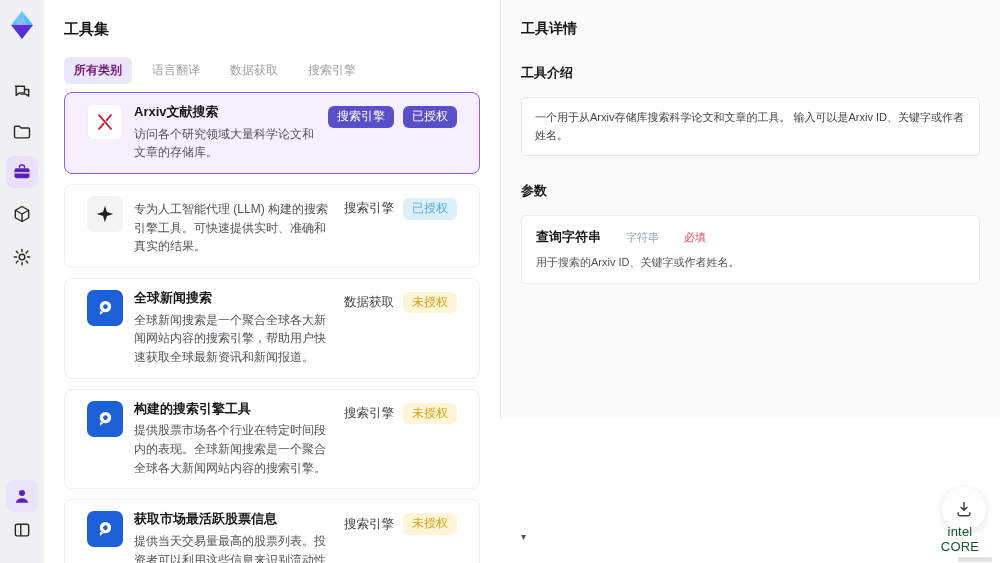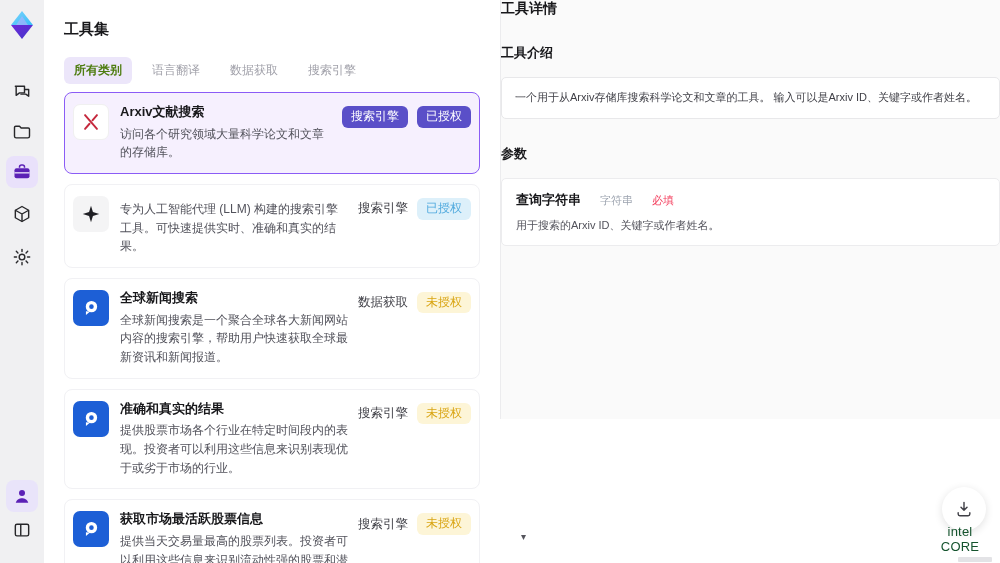--- a/index.html
+++ b/index.html
@@ -17,25 +17,25 @@
   .rail-btn svg { width:20px; height:20px; }
   .rail-btn.active { background:#e9e1fb; }
   .logo { position:absolute; left:5px; top:8px; width:34px; height:34px; }
 
   
   .list-panel { position:absolute; left:44px; top:0; width:456px; height:409px; background:#fff; }
   .list-inner { position:absolute; left:20px; top:0; width:416px; }
   .panel-title { font-size:15px; font-weight:700; margin-top:20px; }
   .tabs { display:flex; gap:10px; margin-top:18px; align-items:center; }
   .tab { font-size:12px; color:#a1a1aa; padding:5px 10px; border-radius:6px; cursor:pointer; white-space:nowrap; }
-  .tab.active { background:#ece6fa; color:#4d7c0f; font-weight:700; }
+  .tab.active { background:#ece6fa; color:#701a75; font-weight:700; }
 
   .tool-list { margin-top:8px; }
   .tool-card { display:flex; align-items:flex-start; background:#fff; border:1px solid #f1f1f4;
-               border-radius:8px; padding:11px 8px; margin-bottom:10px; cursor:pointer; }
+               border-radius:8px; padding:11px 22px; margin-bottom:10px; cursor:pointer; }
   .tool-card.selected { background:#f6f0fe; border:1.5px solid #8b5cf6; }
   .tool-icon { flex:0 0 36px; width:36px; height:36px; border-radius:7px; margin-right:11px;
                display:flex; align-items:center; justify-content:center; }
   .tool-icon.white { background:#ffffff; border:1px solid #f0f0f0; }
   .tool-icon.gray  { background:#f4f4f5; }
   .tool-icon.blue  { background:#1d5fd6; }
   .tool-icon svg { width:22px; height:22px; }
   .tool-text { flex:1 1 auto; min-width:0; padding-right:10px; }
   .tool-name { font-size:13px; font-weight:700; color:#18181b; line-height:1.3; }
   .tool-desc { font-size:12px; color:#52525b; line-height:1.55; margin-top:4px; }
@@ -45,28 +45,28 @@
   .badge.solid { background:#5a4fc8; color:#fff; }
   .badge.blue  { background:#ddf0fa; color:#51aade; }
   .badge.yellow{ background:#fdf5d7; color:#d9a514; }
 
   .scroll-thumb { position:absolute; left:483px; top:68px; width:4px; height:125px;
                   background:#c6c6ca; border-radius:2px; }
   .scroll-arrow { position:absolute; left:477px; top:531px; font-size:10px; color:#55555c; }
 
   
   .detail-panel { position:absolute; left:500px; top:0; width:500px; height:419px;
-                  background:#fafafa; border-left:1px solid #ececee; }
+                  background:#fafafa; border-left:1px solid #ececee; padding:20px; }
   .detail-title { font-size:14px; font-weight:700; }
   .section-head { font-size:13px; font-weight:700; margin-top:26px; }
   .intro-box { margin-top:15px; background:#fff; border:1px solid #e8e8ea; border-radius:5px;
                padding:11px 13px; font-size:11px; color:#3f3f46; line-height:1.6; }
   .param-card { margin-top:15px; background:#fff; border:1px solid #ececee; border-radius:5px;
                 padding:12px 14px; }
-  .param-head { display:flex; align-items:baseline; gap:19px; }
+  .param-head { display:flex; align-items:baseline; gap:25px; }
   .param-name { font-size:13px; font-weight:700; color:#18181b; }
   .param-type { font-size:11px; color:#9ca3af; }
   .param-req  { font-size:11px; color:#f43f5e; }
   .param-desc { font-size:11px; color:#52525b; margin-top:8px; line-height:1.5; }
 
   
   .fab { position:absolute; left:942px; top:487px; width:44px; height:44px; border-radius:50%;
          background:#fff; box-shadow:0 2px 8px rgba(0,0,0,.12); display:flex;
          align-items:center; justify-content:center; cursor:pointer; }
   .fab svg { width:20px; height:20px; }
@@ -209,22 +209,22 @@
 
         <div class="tool-card">
           <div class="tool-icon blue">
             <svg viewBox="0 0 24 24">
               <circle cx="12.5" cy="10.5" r="6.2" fill="#fff"></circle>
               <circle cx="12.5" cy="10.5" r="2.5" fill="#1d5fd6"></circle>
               <path d="M6.5 19.5l4.2-3.4-4.2-.6z" fill="#fff"></path>
             </svg>
           </div>
           <div class="tool-text">
-            <div class="tool-name">准确和真实的结果</div>
-            <div class="tool-desc">提供股票市场各个行业在特定时间段内的表现。投资者可以利用这些信息来识别表现优于或劣于市场的行业。</div>
+            <div class="tool-name">构建的搜索引擎工具</div>
+            <div class="tool-desc">提供股票市场各个行业在特定时间段内的表现。全球新闻搜索是一个聚合全球各大新闻网站内容的搜索引擎。</div>
           </div>
           <div class="tool-side">
             <span class="cat-label">搜索引擎</span>
             <span class="badge yellow">未授权</span>
           </div>
         </div>
 
         <div class="tool-card">
           <div class="tool-icon blue">
             <svg viewBox="0 0 24 24">

